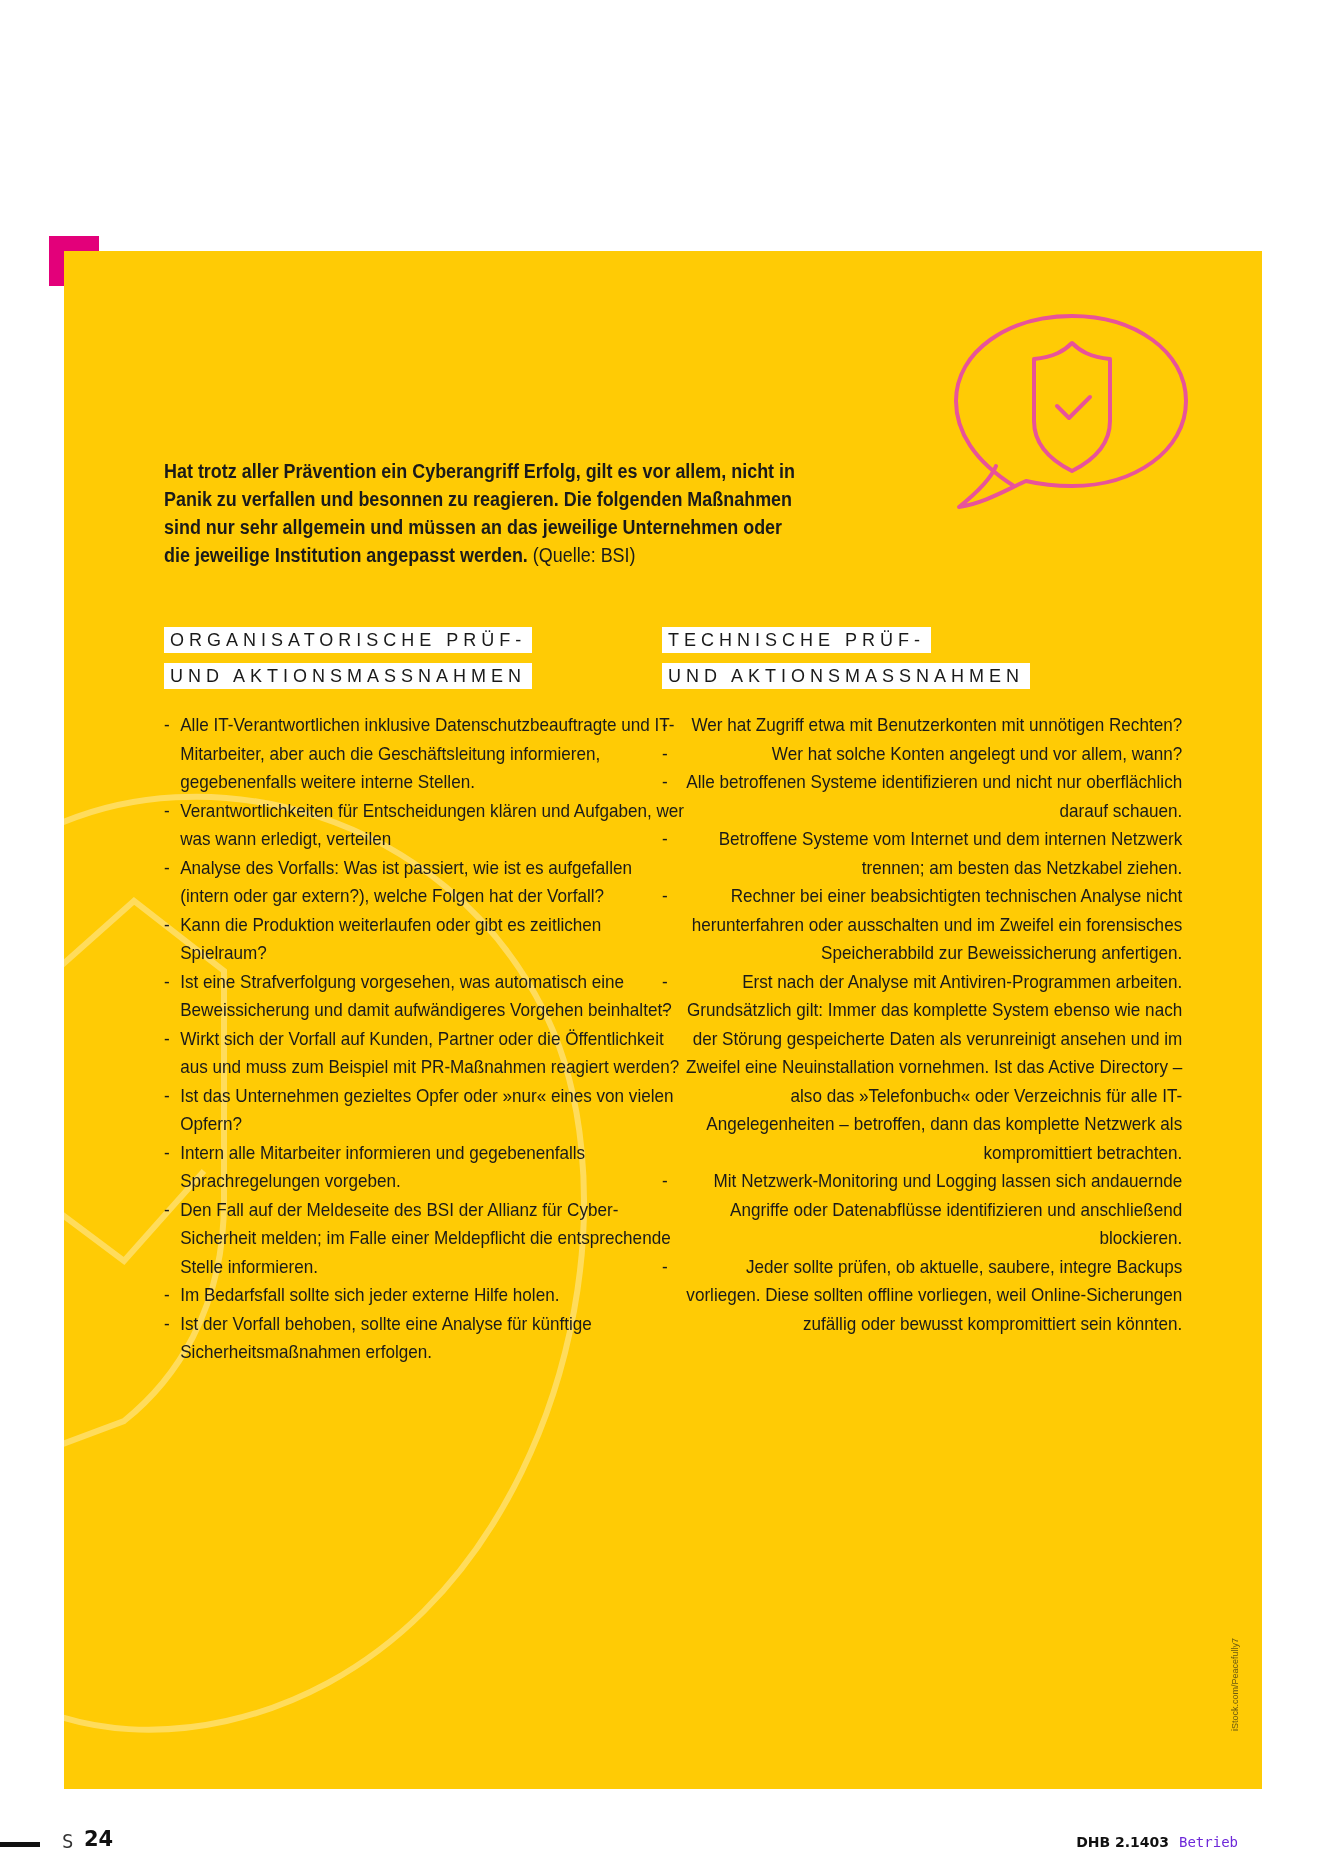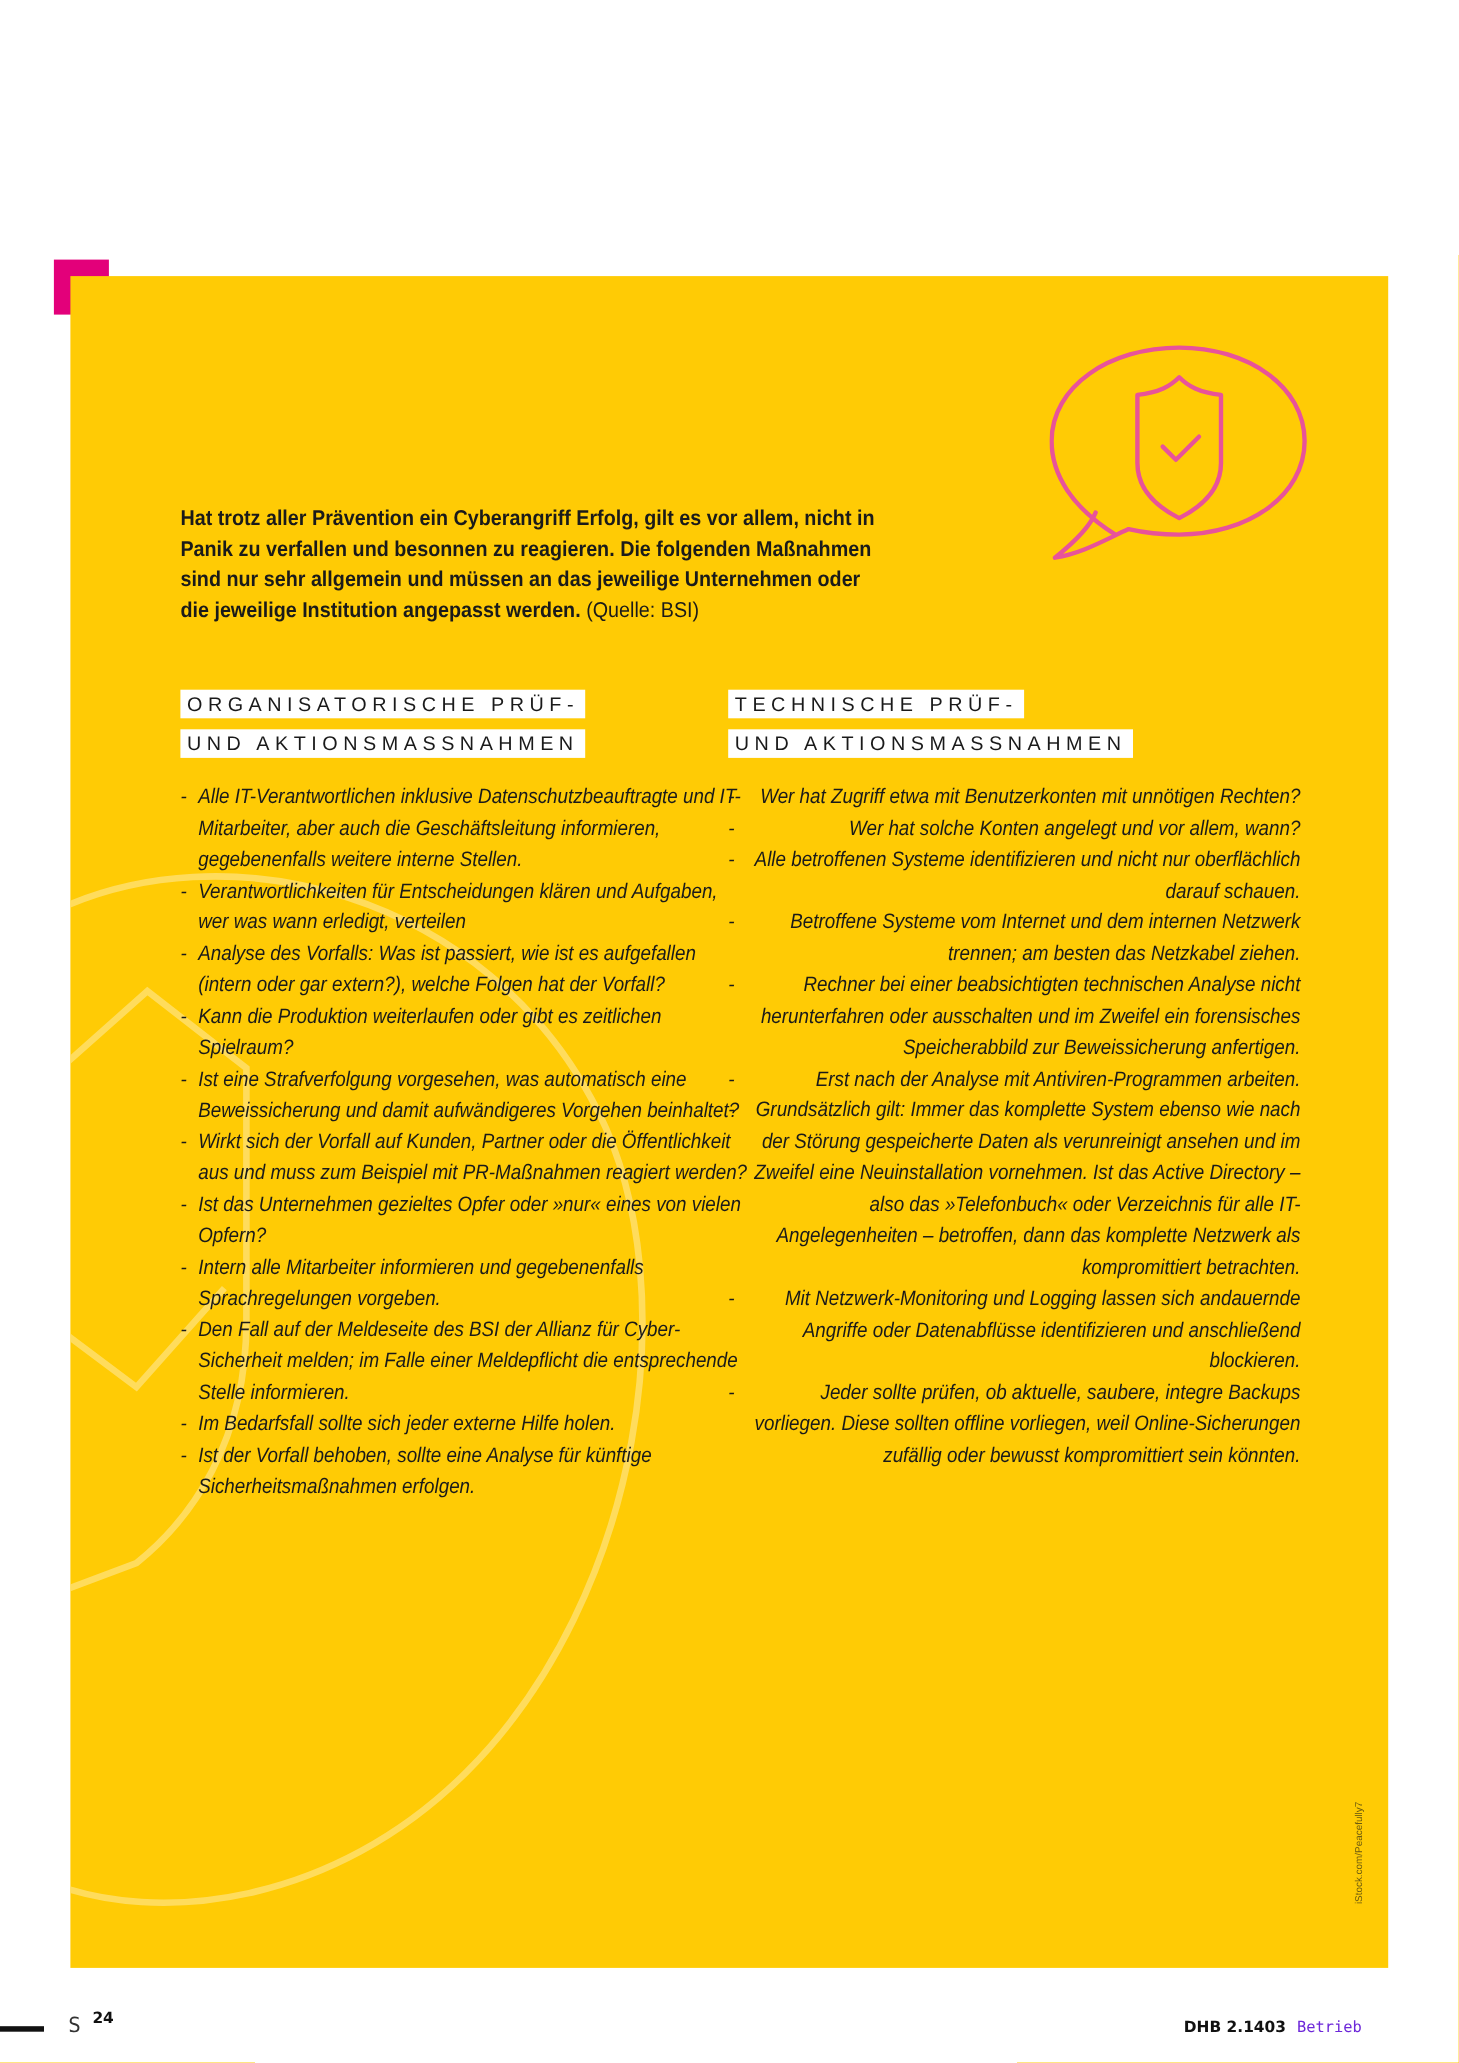--- a/index.html
+++ b/index.html
@@ -27,35 +27,35 @@
     .intro .lead { font-weight: 700; }
     .intro .src { font-weight: 400; }
     .bubble { position: absolute; left: 890px; top: 60px; width: 240px; height: 200px; }
     .col { position: absolute; top: 376px; width: 520px; }
     .col.left { left: 100px; }
     .col.right { left: 598px; text-align: right; }
     .tag { display: inline-block; background: #ffffff; color: #1a1a1a; font-family: "Liberation Sans", sans-serif;
       font-size: 18px; letter-spacing: 5px; line-height: 26px; padding: 0 6px; margin-bottom: 10px; }
     .heading { margin-bottom: 22px; }
     .heading .tag { display: table; }
-    ul.items { list-style: none; margin: 0; padding: 0; font-style: italic; }
+    ul.items { list-style: none; margin: 0; padding: 0; }
     ul.items li {
       position: relative; padding-left: 18px; font-family: "Liberation Sans", sans-serif;
       font-size: 19px; line-height: 28.5px; color: #1a1a1a;
       transform: scaleX(0.9); transform-origin: left top; width: 560px;
     }
     ul.items li::before { content: "-"; position: absolute; left: 0; top: 0; }
     .credit {
       position: absolute; left: 1166px; top: 1480px; font-size: 9px; color: #6b5a10;
       transform: rotate(-90deg); transform-origin: left top; white-space: nowrap;
       font-family: "Liberation Sans Narrow", "Liberation Sans", sans-serif;
     }
     .footer-bar { position: absolute; left: 0; top: 1842px; width: 40px; height: 5px; background: #111; }
     .page-s { position: absolute; left: 62px; top: 1830px; font-family: "DejaVu Sans Mono", monospace; font-size: 19px; color: #333; }
-    .page-num { position: absolute; left: 84px; top: 1827px; font-family: "DejaVu Sans", sans-serif; font-weight: 700; font-size: 14px; color: #111; }
+    .page-num { position: absolute; left: 84px; top: 1827px; font-family: "DejaVu Sans", sans-serif; font-weight: 700; font-size: 21px; color: #111; }
     .footer-right { position: absolute; right: 88px; top: 1834px; font-size: 14px; color: #111; }
     .footer-right .mag { font-family: "DejaVu Sans", sans-serif; font-weight: 700; }
     .footer-right .sec { font-family: "DejaVu Sans Mono", monospace; color: #6d28d9; margin-left: 6px; }
   </style>
 </head>
 <body>
 
 <div class="corner"></div>
 
 <div class="panel">

